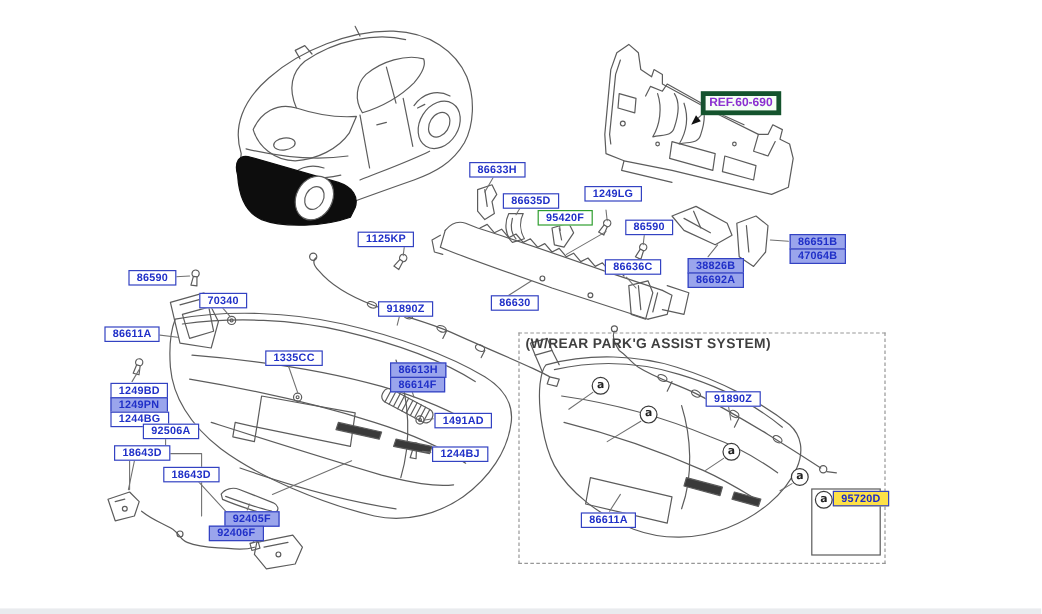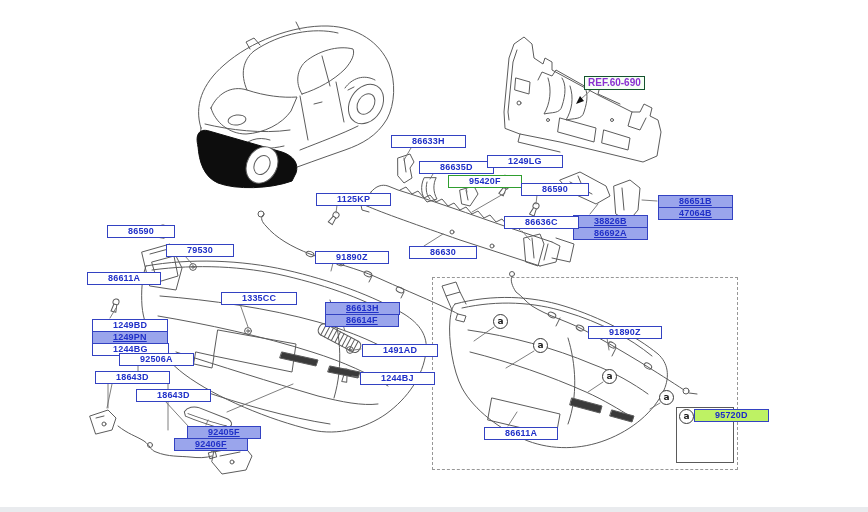--- a/index.html
+++ b/index.html
@@ -1,26 +1,26 @@
 <!DOCTYPE html>
 <html><head>
 <meta charset="utf-8">
 <style>
   html,body{margin:0;padding:0;background:#fff;}
   #canvas{position:relative;width:868px;height:512px;background:#fff;overflow:hidden;
           font-family:"Liberation Sans",sans-serif;}
   svg.art{position:absolute;left:0;top:0;}
   .lbl{position:absolute;font:bold 9px "Liberation Sans",sans-serif;color:#2030c8;
-       border:1px solid #3342c2;background:#fff;padding:0 20px;height:11px;line-height:11px;
+       border:1px solid #3342c2;background:#fff;padding:0 6px;height:11px;line-height:11px;
        white-space:nowrap;letter-spacing:.2px;z-index:5;}
-  .hl{background:#9aa5ec;text-decoration:underline;}
-  .hl2{background:#bef264;color:#1b2ac8;text-align:center;}
+  .hl{background:#9aa5ec;}
+  .hl2{background:#fde047;color:#1b2ac8;text-align:center;}
   .green{border-color:#2f9e2f;text-align:center;}
   .ref{position:absolute;font:bold 10px "Liberation Sans",sans-serif;color:#8a30d0;
-       border:1px solid #14532d;background:#f6fff6;padding:0 3px;height:12px;line-height:12px;
+       border:4px solid #14532d;background:#f6fff6;padding:0 3px;height:12px;line-height:12px;
        white-space:nowrap;z-index:5;}
   .callout{position:absolute;width:13px;height:13px;border:1.3px solid #3a3a3a;border-radius:50%;
        font:bold 9px "DejaVu Sans",sans-serif;color:#222;text-align:center;line-height:13px;
        background:#fff;z-index:6;}
   .dashed-box{position:absolute;left:432px;top:277px;width:304px;height:191px;
        border:1.5px dashed #979797;z-index:2;}
   .solid-box{position:absolute;left:676px;top:407px;width:56px;height:54px;
        border:1px solid #5a5a5a;background:#fff;z-index:3;}
   .pa-title{position:absolute;left:438px;top:281px;font:bold 11.5px "Liberation Sans",sans-serif;
        color:#3f3f3f;letter-spacing:.3px;z-index:5;}
@@ -268,43 +268,44 @@
     <line x1="494" y1="327" x2="474" y2="341"></line>
     <line x1="534" y1="351" x2="506" y2="368"></line>
     <line x1="603" y1="382" x2="588" y2="392"></line>
     <line x1="660" y1="403" x2="650" y2="409"></line>
     <line x1="592" y1="89" x2="580" y2="100"></line>
   </g>
   <polygon points="576,104 584,101 580,96" fill="#111" stroke="none"></polygon>
 </svg>
 
 <div class="dashed-box"></div>
+<div class="pa-title">(W/REAR PARK'G ASSIST SYSTEM)</div>
 <div class="solid-box"></div>
 <div class="win-edge"></div>
 
 <div class="ref" style="left:584px;top:76px">REF.60-690</div>
 
 <div class="lbl" style="left:391px;top:135px">86633H</div>
 <div class="lbl" style="left:419px;top:161px">86635D</div>
 <div class="lbl green" style="left:448px;top:175px">95420F</div>
 <div class="lbl" style="left:487px;top:155px">1249LG</div>
 <div class="lbl" style="left:521px;top:183px">86590</div>
-<div class="lbl" style="left:316px;top:193px">1125KP</div>
+<div class="lbl" style="left:298px;top:193px">1125KP</div>
 
 <div class="lbl hl" style="left:658px;top:195px">86651B</div>
 <div class="lbl hl" style="left:658px;top:207px">47064B</div>
 <div class="lbl hl" style="left:573px;top:215px">38826B</div>
 <div class="lbl hl" style="left:573px;top:227px">86692A</div>
 
 <div class="lbl" style="left:504px;top:216px">86636C</div>
 <div class="lbl" style="left:409px;top:246px">86630</div>
 <div class="lbl" style="left:315px;top:251px">91890Z</div>
 
 <div class="lbl" style="left:107px;top:225px">86590</div>
-<div class="lbl" style="left:166px;top:244px">79530</div>
+<div class="lbl" style="left:166px;top:244px">70340</div>
 <div class="lbl" style="left:87px;top:272px">86611A</div>
 
 <div class="lbl" style="left:92px;top:319px">1249BD</div>
 <div class="lbl hl" style="left:92px;top:331px">1249PN</div>
 <div class="lbl" style="left:92px;top:343px">1244BG</div>
 <div class="lbl" style="left:119px;top:353px">92506A</div>
 
 <div class="lbl" style="left:95px;top:371px">18643D</div>
 <div class="lbl" style="left:136px;top:389px">18643D</div>
 

